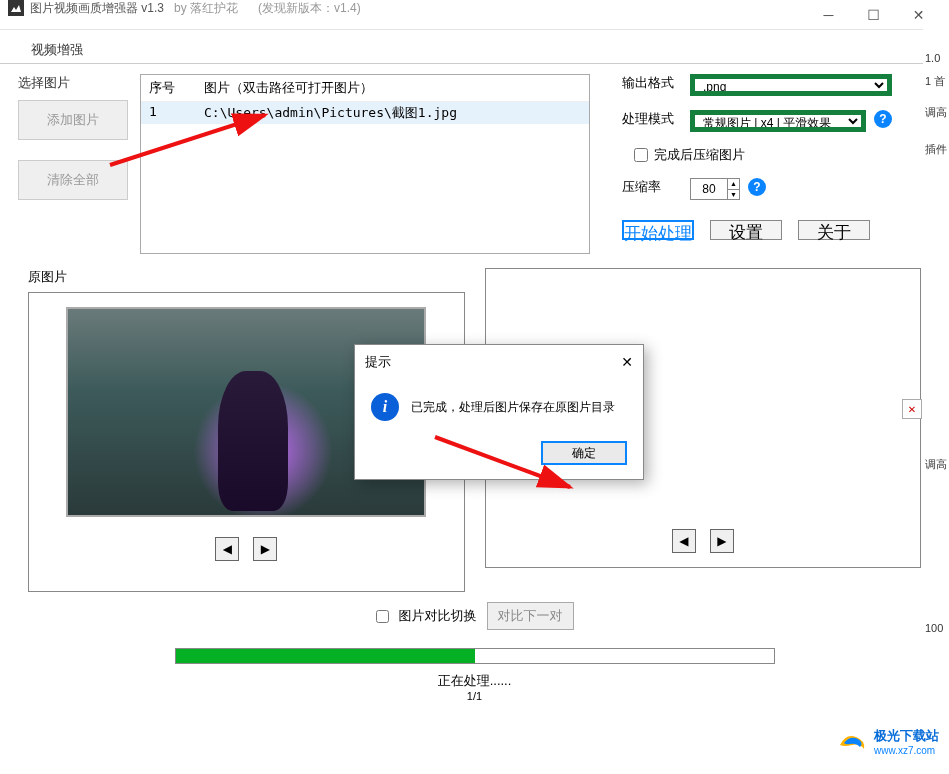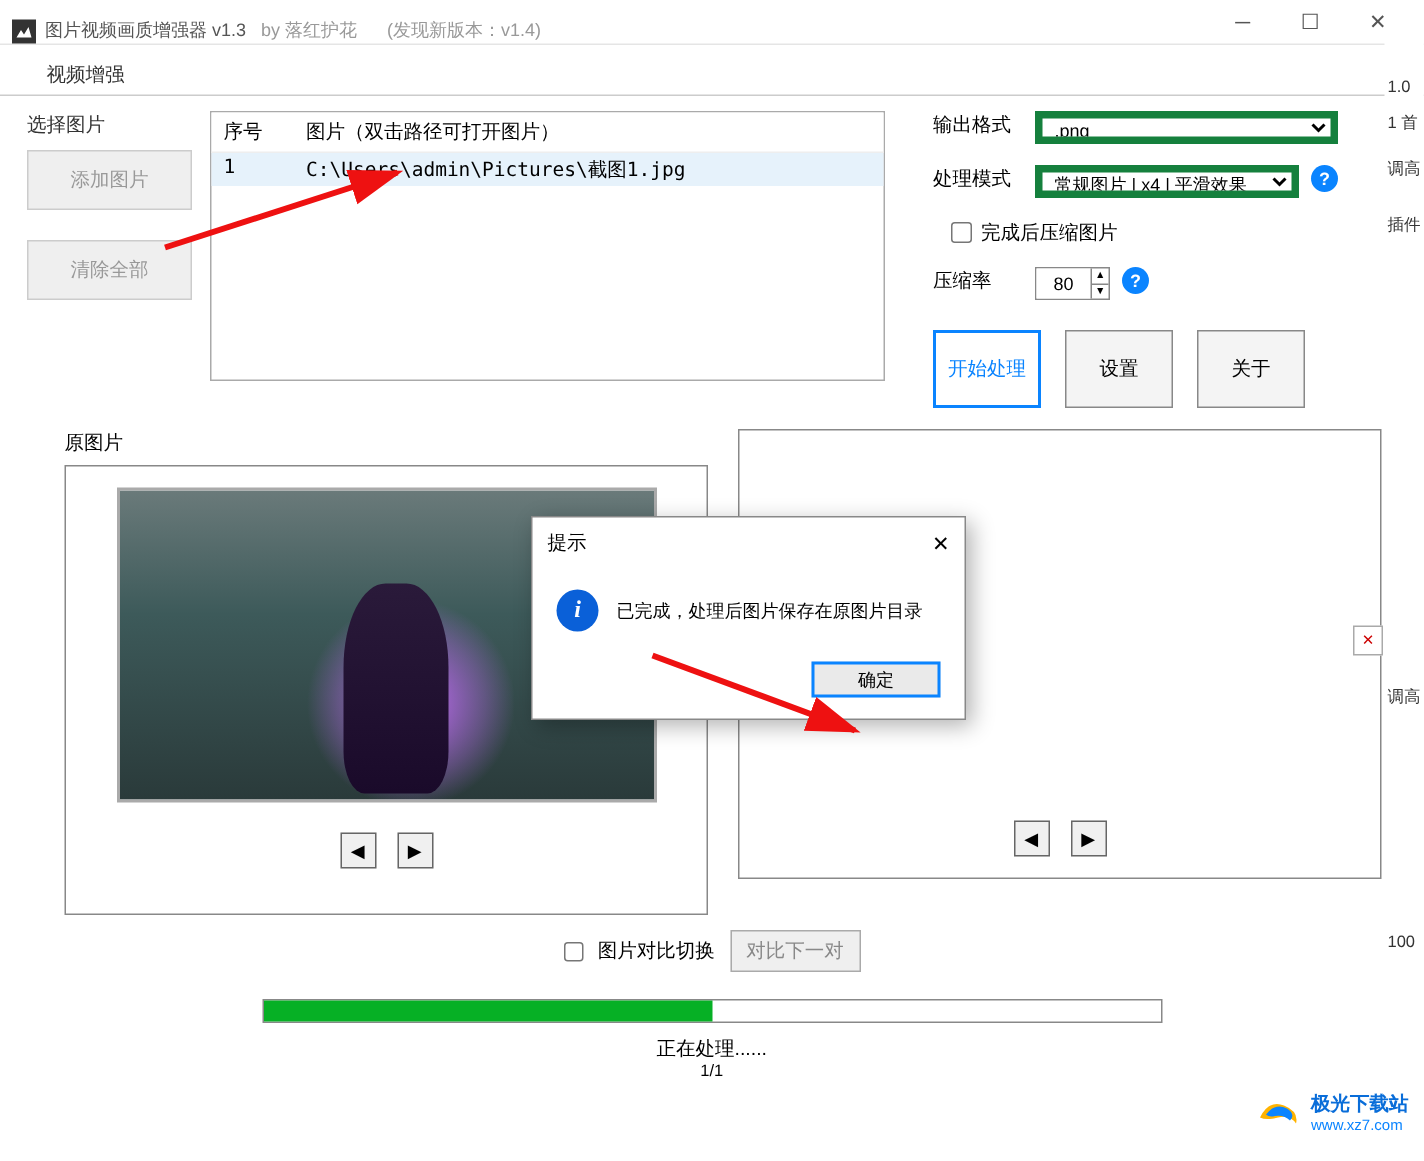--- a/index.html
+++ b/index.html
@@ -1,19 +1,19 @@
 <!DOCTYPE html>
 <html><head>
 <meta charset="utf-8">
 <style>
 * { box-sizing: border-box; margin: 0; padding: 0; font-family: "Microsoft YaHei", "SimSun", sans-serif; }
 body { background: #fff; width: 949px; height: 774px; overflow: hidden; position: relative; }
 
 
-.titlebar { height: 30px; background: #fff; border-bottom: 1px solid #e5e5e5; display: flex; align-items: flex-end; padding: 0 8px; font-size: 12px; color: #333; }
+.titlebar { height: 30px; background: #fff; border-bottom: 1px solid #e5e5e5; display: flex; align-items: flex-start; padding: 0 8px; font-size: 12px; color: #333; }
 .titlebar .icon-app { width: 16px; height: 16px; background: #333; margin-right: 6px; display: flex; align-items: center; justify-content: center; }
 .titlebar .icon-app svg { width: 12px; height: 12px; }
 .titlebar .title-text { color: #555; }
 .titlebar .byline { color: #999; margin-left: 10px; }
 .titlebar .newver { color: #999; margin-left: 20px; }
 .titlebar .win-controls { margin-left: auto; display: flex; }
 .titlebar .win-btn { width: 45px; height: 30px; display: flex; align-items: center; justify-content: center; color: #555; font-size: 14px; }
 
 
 .tabs { display: flex; height: 30px; border-bottom: 1px solid #ccc; margin-top: 4px; }
@@ -43,25 +43,25 @@
 .setting-row select { flex: 1; height: 22px; border: 5px solid #15803d; background: #fff; font-size: 12px; padding: 0 4px; }
 .help-icon { width: 18px; height: 18px; border-radius: 50%; background: #0a84ff; color: #fff; display: flex; align-items: center; justify-content: center; font-size: 12px; font-weight: bold; }
 .checkbox-row { display: flex; align-items: center; gap: 6px; margin-bottom: 14px; margin-left: 12px; }
 .checkbox-row input[type=checkbox] { width: 14px; height: 14px; }
 .spin { width: 50px; height: 22px; border: 1px solid #888; display: flex; }
 .spin input { border: none; width: 36px; text-align: center; font-size: 12px; }
 .spin .arrows { width: 14px; display: flex; flex-direction: column; border-left: 1px solid #888; }
 .spin .arrows span { flex: 1; font-size: 7px; display: flex; align-items: center; justify-content: center; border-bottom: 1px solid #888; }
 .spin .arrows span:last-child { border-bottom: none; }
 .action-btns { display: flex; gap: 16px; margin-top: 20px; }
-.action-btns button { width: 72px; height: 52px; border: 1px solid #888; background: #f4f4f4; font-size: 13px; }
+.action-btns button { width: 72px; height: 20px; border: 1px solid #888; background: #f4f4f4; font-size: 17px; }
 .action-btns button.primary { border: 2px solid #0a84ff; color: #0a84ff; background: #fff; }
 
 
-.panels { display: flex; gap: 20px; padding: 14px 28px 0 43px; }
+.panels { display: flex; gap: 20px; padding: 14px 28px 0 28px; }
 .panel { flex: 1; }
 .panel-title { font-size: 13px; margin-bottom: 6px; }
 .panel-box { border: 1px solid #888; height: 300px; padding: 14px; display: flex; flex-direction: column; align-items: center; }
 .img-frame { border: 2px solid #aaa; width: 360px; height: 210px; background: linear-gradient(180deg,#6a7a7a 0%,#3d5a5a 40%,#2a3a3a 100%); position: relative; overflow: hidden; }
 .img-frame .glow { position: absolute; left: 35%; top: 35%; width: 140px; height: 140px; border-radius: 50%; background: radial-gradient(circle,#c96dff 0%,rgba(201,109,255,0.3) 50%,transparent 70%); }
 .img-frame .char { position: absolute; left: 42%; top: 30%; width: 70px; height: 140px; background: linear-gradient(180deg,#2a1a3a,#1a0a2a); border-radius: 40% 40% 20% 20%; }
 .nav-arrows { display: flex; gap: 14px; margin-top: 20px; }
 .nav-arrows button { width: 24px; height: 24px; border: 1px solid #666; background: #f0f0f0; font-size: 12px; }
 .broken-img { width: 20px; height: 20px; border: 1px solid #aaa; position: absolute; display: flex; align-items: center; justify-content: center; font-size: 10px; color: #c00; background: #fff; }
 

